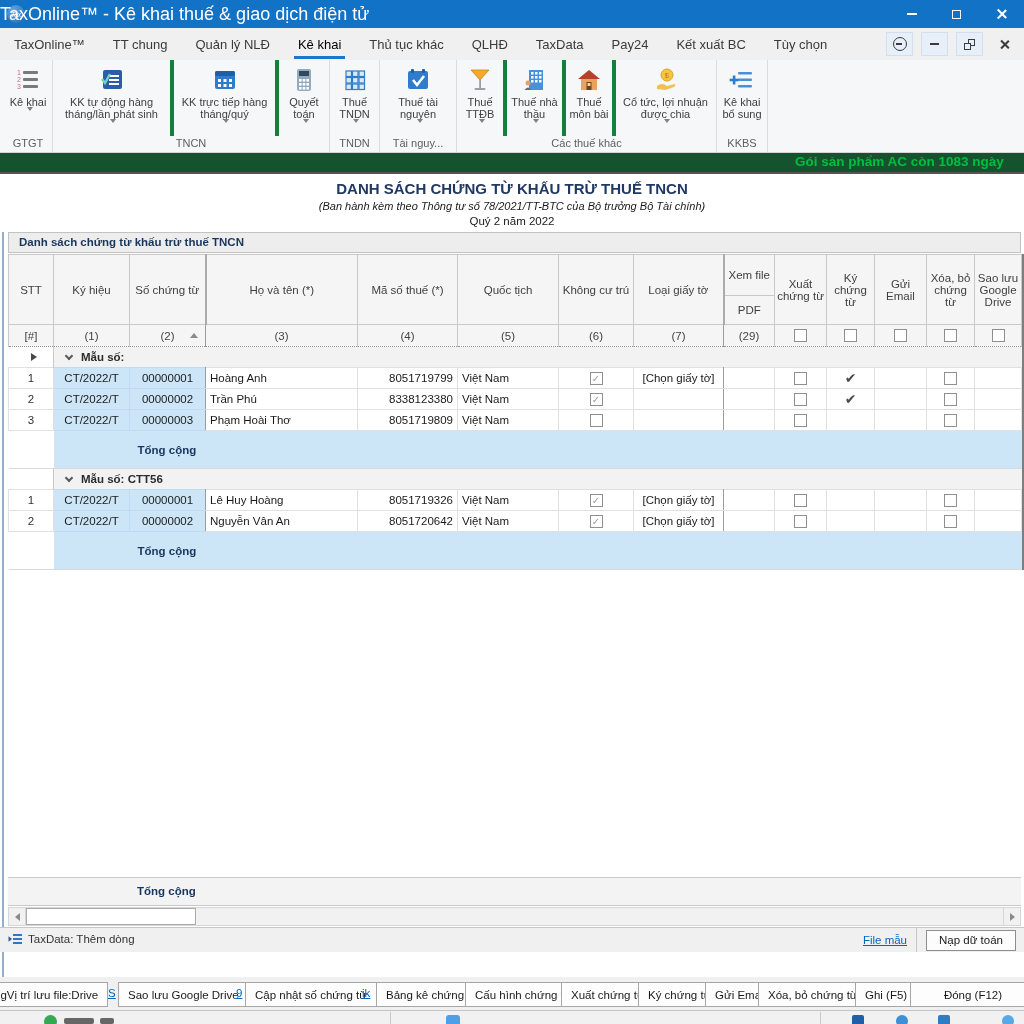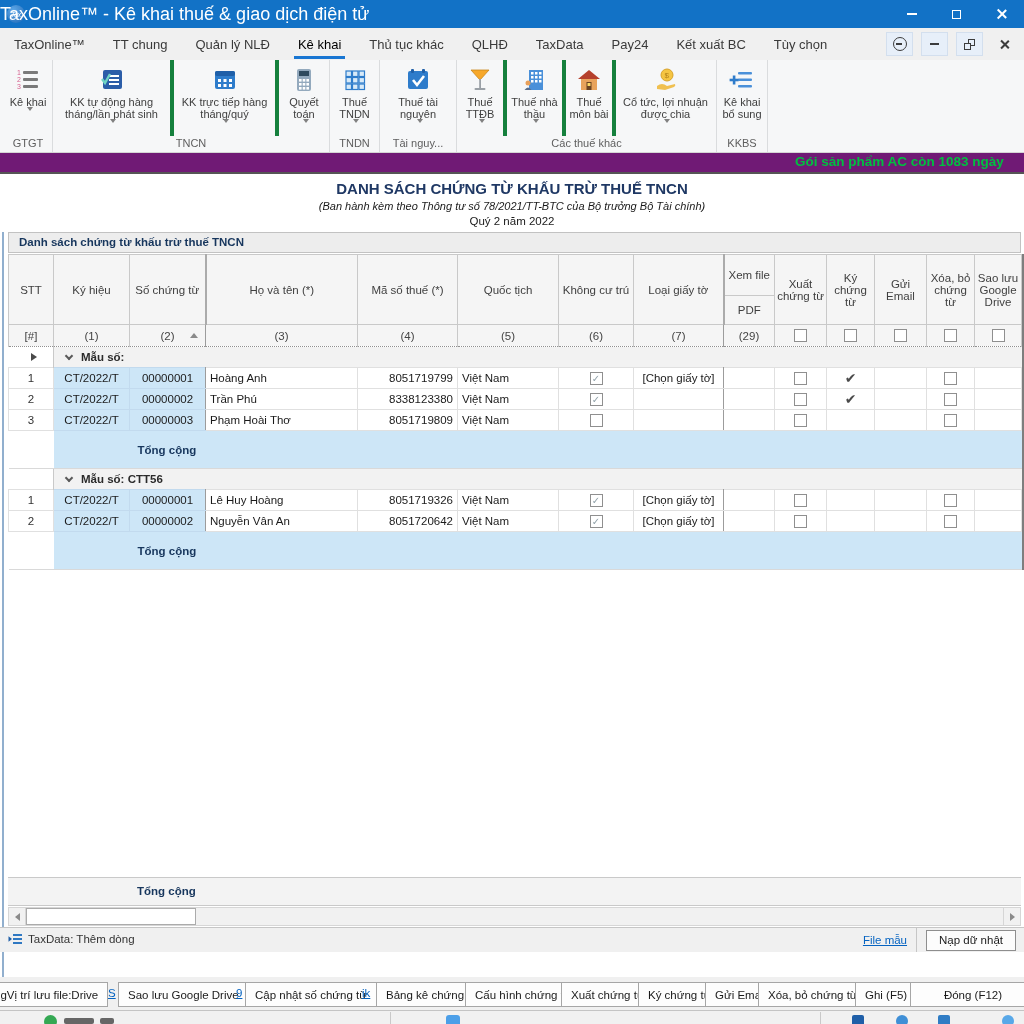--- a/index.html
+++ b/index.html
@@ -45,21 +45,21 @@
   .ritems{flex:1;display:flex;}
   .ritem{display:flex;flex-direction:column;align-items:center;padding-top:7px;border-right:4px solid #15803d;}
   .ritem:last-child{border-right:none;}
   .ritem svg{width:26px;height:26px;margin-bottom:3px;}
   .rtext{font-size:11px;line-height:12px;color:#404040;text-align:center;padding:0 3px;}
   .dd{display:inline-block;width:0;height:0;border-left:3.5px solid transparent;border-right:3.5px solid transparent;
     border-top:4px solid #808080;margin-left:3px;position:relative;top:-1px;}
   .rlabel{height:16px;line-height:15px;font-size:11px;color:#5E5E5E;text-align:center;}
 
   
-  #notice{position:absolute;left:0;top:153px;width:1024px;height:19px;background:#701a75;}
+  #notice{position:absolute;left:0;top:153px;width:1024px;height:19px;background:#14532d;}
   #notice span{position:absolute;left:795px;top:1px;white-space:nowrap;font-weight:bold;font-size:13.5px;color:#00BF40;}
 
   
   #content{position:absolute;left:0;top:172px;width:1024px;height:852px;background:#fff;border-top:2px solid #555;}
   .doc-title{position:absolute;left:0;right:0;top:6px;text-align:center;font-size:15px;font-weight:bold;color:#1F3864;}
   .doc-sub{position:absolute;left:0;right:0;top:26px;text-align:center;font-size:11px;font-style:italic;color:#1A1A1A;}
   .doc-period{position:absolute;left:0;right:0;top:41px;text-align:center;font-size:11.5px;color:#1A1A1A;}
   .caption{position:absolute;left:8px;top:58px;width:1013px;height:21px;background:#EDEDED;border:1px solid #C2C2C2;
     font-size:11.5px;font-weight:bold;color:#17365D;line-height:19px;padding-left:10px;}
   .panel-edge{position:absolute;left:2px;top:58px;width:2px;height:778px;background:#91AFCE;}
@@ -553,21 +553,21 @@
           <rect x="5" y="2" width="9" height="2" fill="#2F78C2"></rect>
           <rect x="5" y="6" width="9" height="2" fill="#2F78C2"></rect>
           <rect x="5" y="10" width="9" height="2" fill="#2F78C2"></rect>
           <path d="M4 7 L0.5 4.2 V9.8 Z" fill="#1F5FA8"></path>
         </svg>
       <span>TaxData: Thêm dòng</span>
     </div>
     <div class="sl-right">
       <span class="link">File mẫu</span>
       <span class="vsep"></span>
-      <span class="btn-load">Nạp dữ nhật</span>
+      <span class="btn-load">Nạp dữ toán</span>
     </div>
   </div>
 
 
   <div class="actionsrow">
     <span class="abtn" style="left:-16px">ngVị trí lưu file:Drive</span>
     <span class="frag" style="left:108px">S</span>
     <span class="abtn" style="left:118px">Sao lưu Google Drive</span>
     <span class="frag" style="left:236px">9</span>
     <span class="abtn" style="left:245px">Cập nhật số chứng từ</span>

